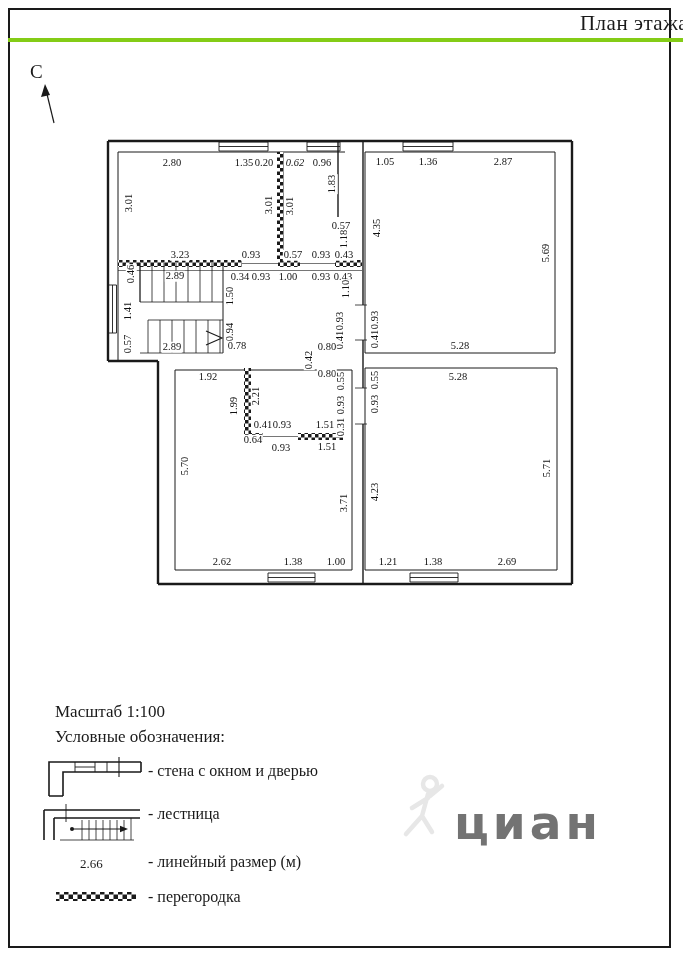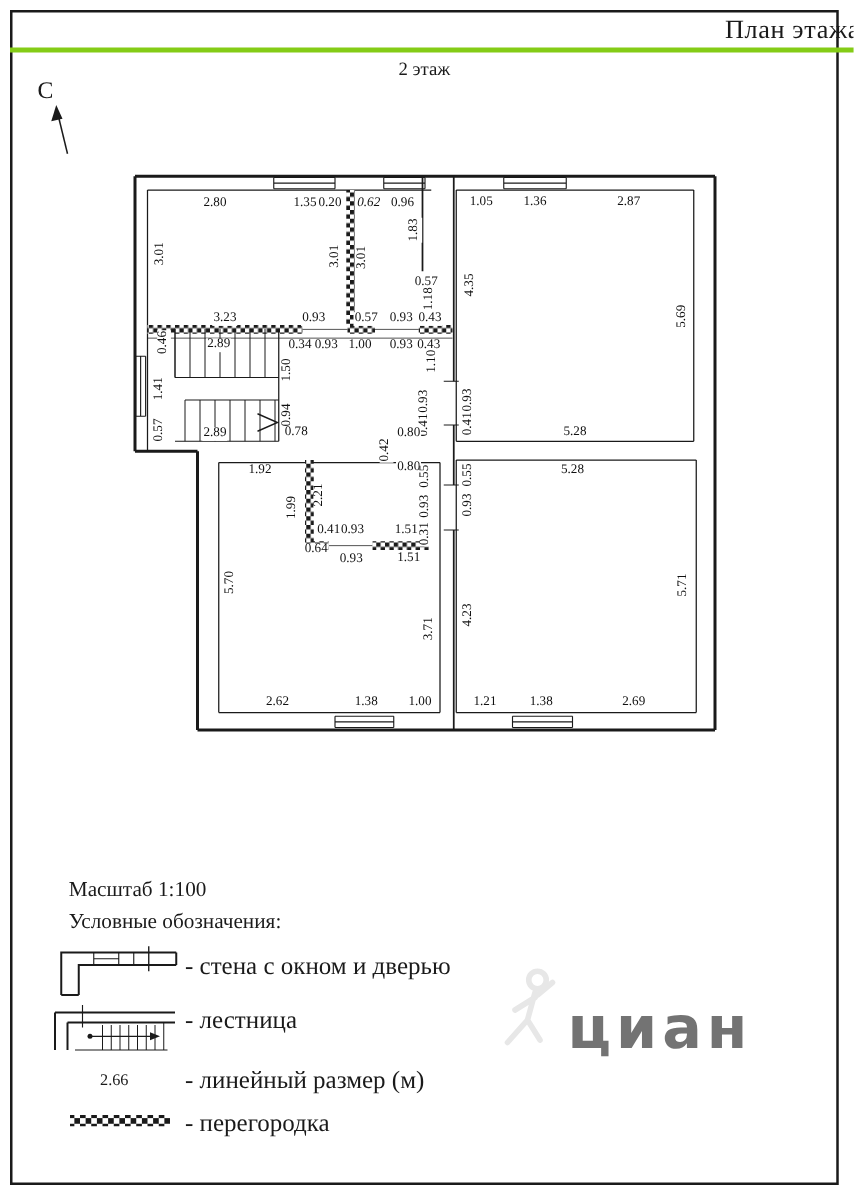--- a/index.html
+++ b/index.html
@@ -10,38 +10,37 @@
               box-sizing:border-box;display:flex;align-items:center;justify-content:flex-end;}
   .title-band span{font-size:21px;letter-spacing:.5px;}
   .subtitle{position:absolute;left:8px;top:48px;width:663px;text-align:center;font-size:15px;}
   svg.plan{position:absolute;left:0;top:0;pointer-events:none;}
   .dims{position:absolute;left:0;top:0;width:683px;height:960px;pointer-events:none;}
   .dim{position:absolute;font:10.5px "Liberation Serif",serif;color:#111;line-height:1;white-space:nowrap;
        transform:translate(-50%,-50%);background:#fff;padding:0 1px;}
   .dim.rot{transform:translate(-50%,-50%) rotate(-90deg);}
   .legend{position:absolute;left:0;top:0;width:683px;height:960px;}
   .legend-text{position:absolute;font-size:17px;}
-  .legend-label{position:absolute;font-size:20px;}
+  .legend-label{position:absolute;font-size:16px;}
   .legend svg{position:absolute;}
   .dim-example{position:absolute;font-size:13px;}
   .watermark{position:absolute;left:396px;top:772px;display:flex;align-items:flex-end;
              color:#737373;font-family:"DejaVu Sans",sans-serif;}
   .watermark .wm-text{font-size:47px;font-weight:bold;letter-spacing:4px;line-height:.9;}
 </style>
 </head>
 <body>
 
 <div class="page">
 
   <div class="frame"></div>
 
   <div class="title-band">
     <span>План этажа</span>
   </div>
-  <div class="subtitle">2 этаж</div>
 
   <svg class="plan" width="683" height="960" viewBox="0 0 683 960">
     <defs>
       <pattern id="chk" width="7" height="7" patternUnits="userSpaceOnUse">
         <rect width="7" height="7" fill="#fff"></rect>
         <rect x="0" y="0" width="3.5" height="3.5" fill="#1a1a1a"></rect>
         <rect x="3.5" y="3.5" width="3.5" height="3.5" fill="#1a1a1a"></rect>
       </pattern>
     </defs>
 

